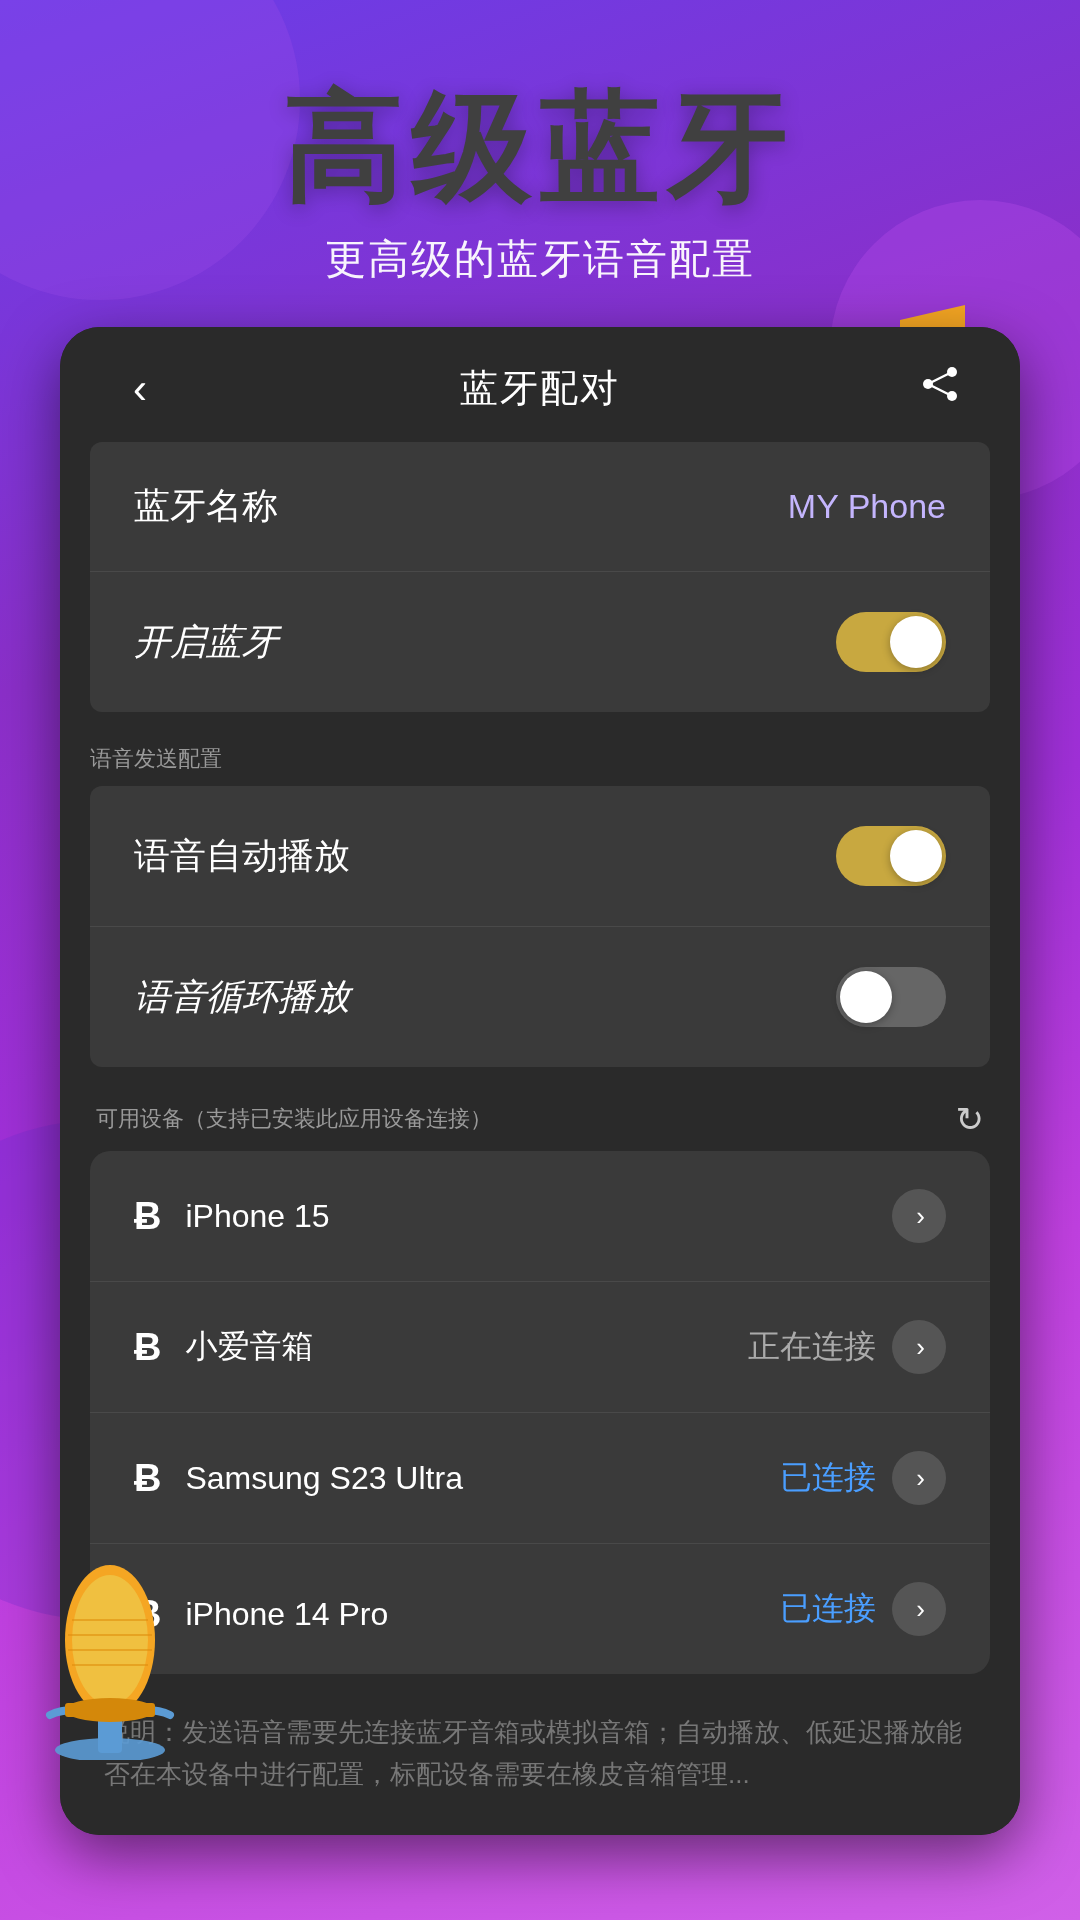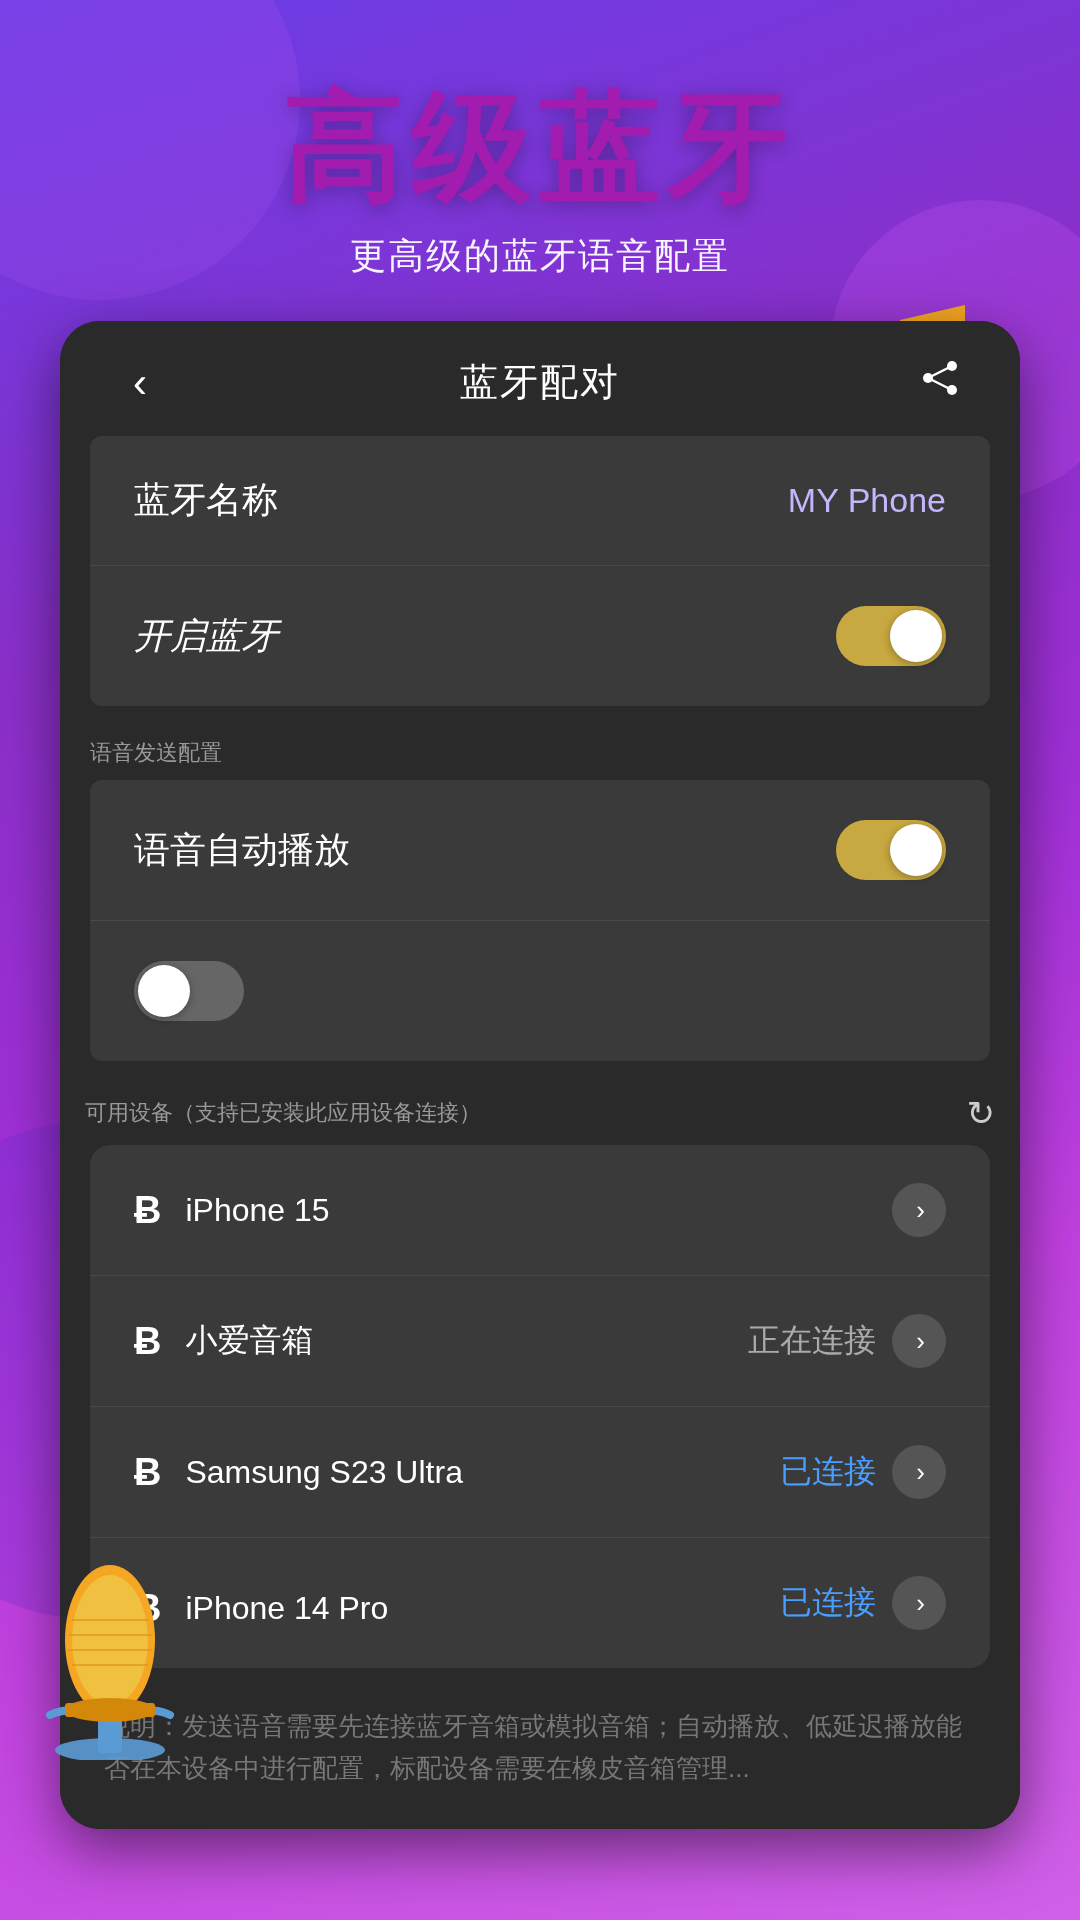--- a/index.html
+++ b/index.html
@@ -29,31 +29,31 @@
 
     .hero-section {
       position: relative;
       z-index: 1;
       text-align: center;
       padding-top: 80px;
       padding-bottom: 40px;
     }
 
     .hero-title {
-      color: #a21caf;
+      color: #404040;
       font-size: 120px;
       font-weight: 900;
       letter-spacing: 8px;
       text-shadow: 0 4px 20px rgba(0,0,0,0.3);
       line-height: 1.1;
     }
 
     .hero-subtitle {
       color: rgba(255,255,255,0.95);
-      font-size: 36px;
+      font-size: 41px;
       font-weight: 500;
       margin-top: 20px;
       letter-spacing: 2px;
     }
 
     
     .music-note {
       position: absolute;
       right: 100px;
       top: 300px;
@@ -198,21 +198,21 @@
       color: #999999;
       font-size: 22px;
       padding: 24px 30px 12px;
     }
 
     
     .section-header-row {
       display: flex;
       align-items: center;
       justify-content: space-between;
-      padding: 24px 25px 12px;
+      padding: 24px 36px 12px;
     }
 
     .refresh-icon {
       color: #cccccc;
       font-size: 34px;
       cursor: pointer;
     }
 
     
     .device-card {
@@ -363,20 +363,21 @@
   <div class="settings-section">
     <div class="settings-card">
       <div class="settings-row">
         <span class="settings-label">语音自动播放</span>
         <div class="toggle-container">
           <div class="toggle-track on"></div>
           <div class="toggle-thumb on"></div>
         </div>
       </div>
       <div class="settings-row">
+        <span class="settings-label">语音循环播放</span>
         <div class="toggle-container">
           <div class="toggle-track off"></div>
           <div class="toggle-thumb off"></div>
         </div>
       </div>
     </div>
   </div>
 
   <div class="section-header-row">
     <span class="section-label" style="padding:0;">可用设备（支持已安装此应用设备连接）</span>

